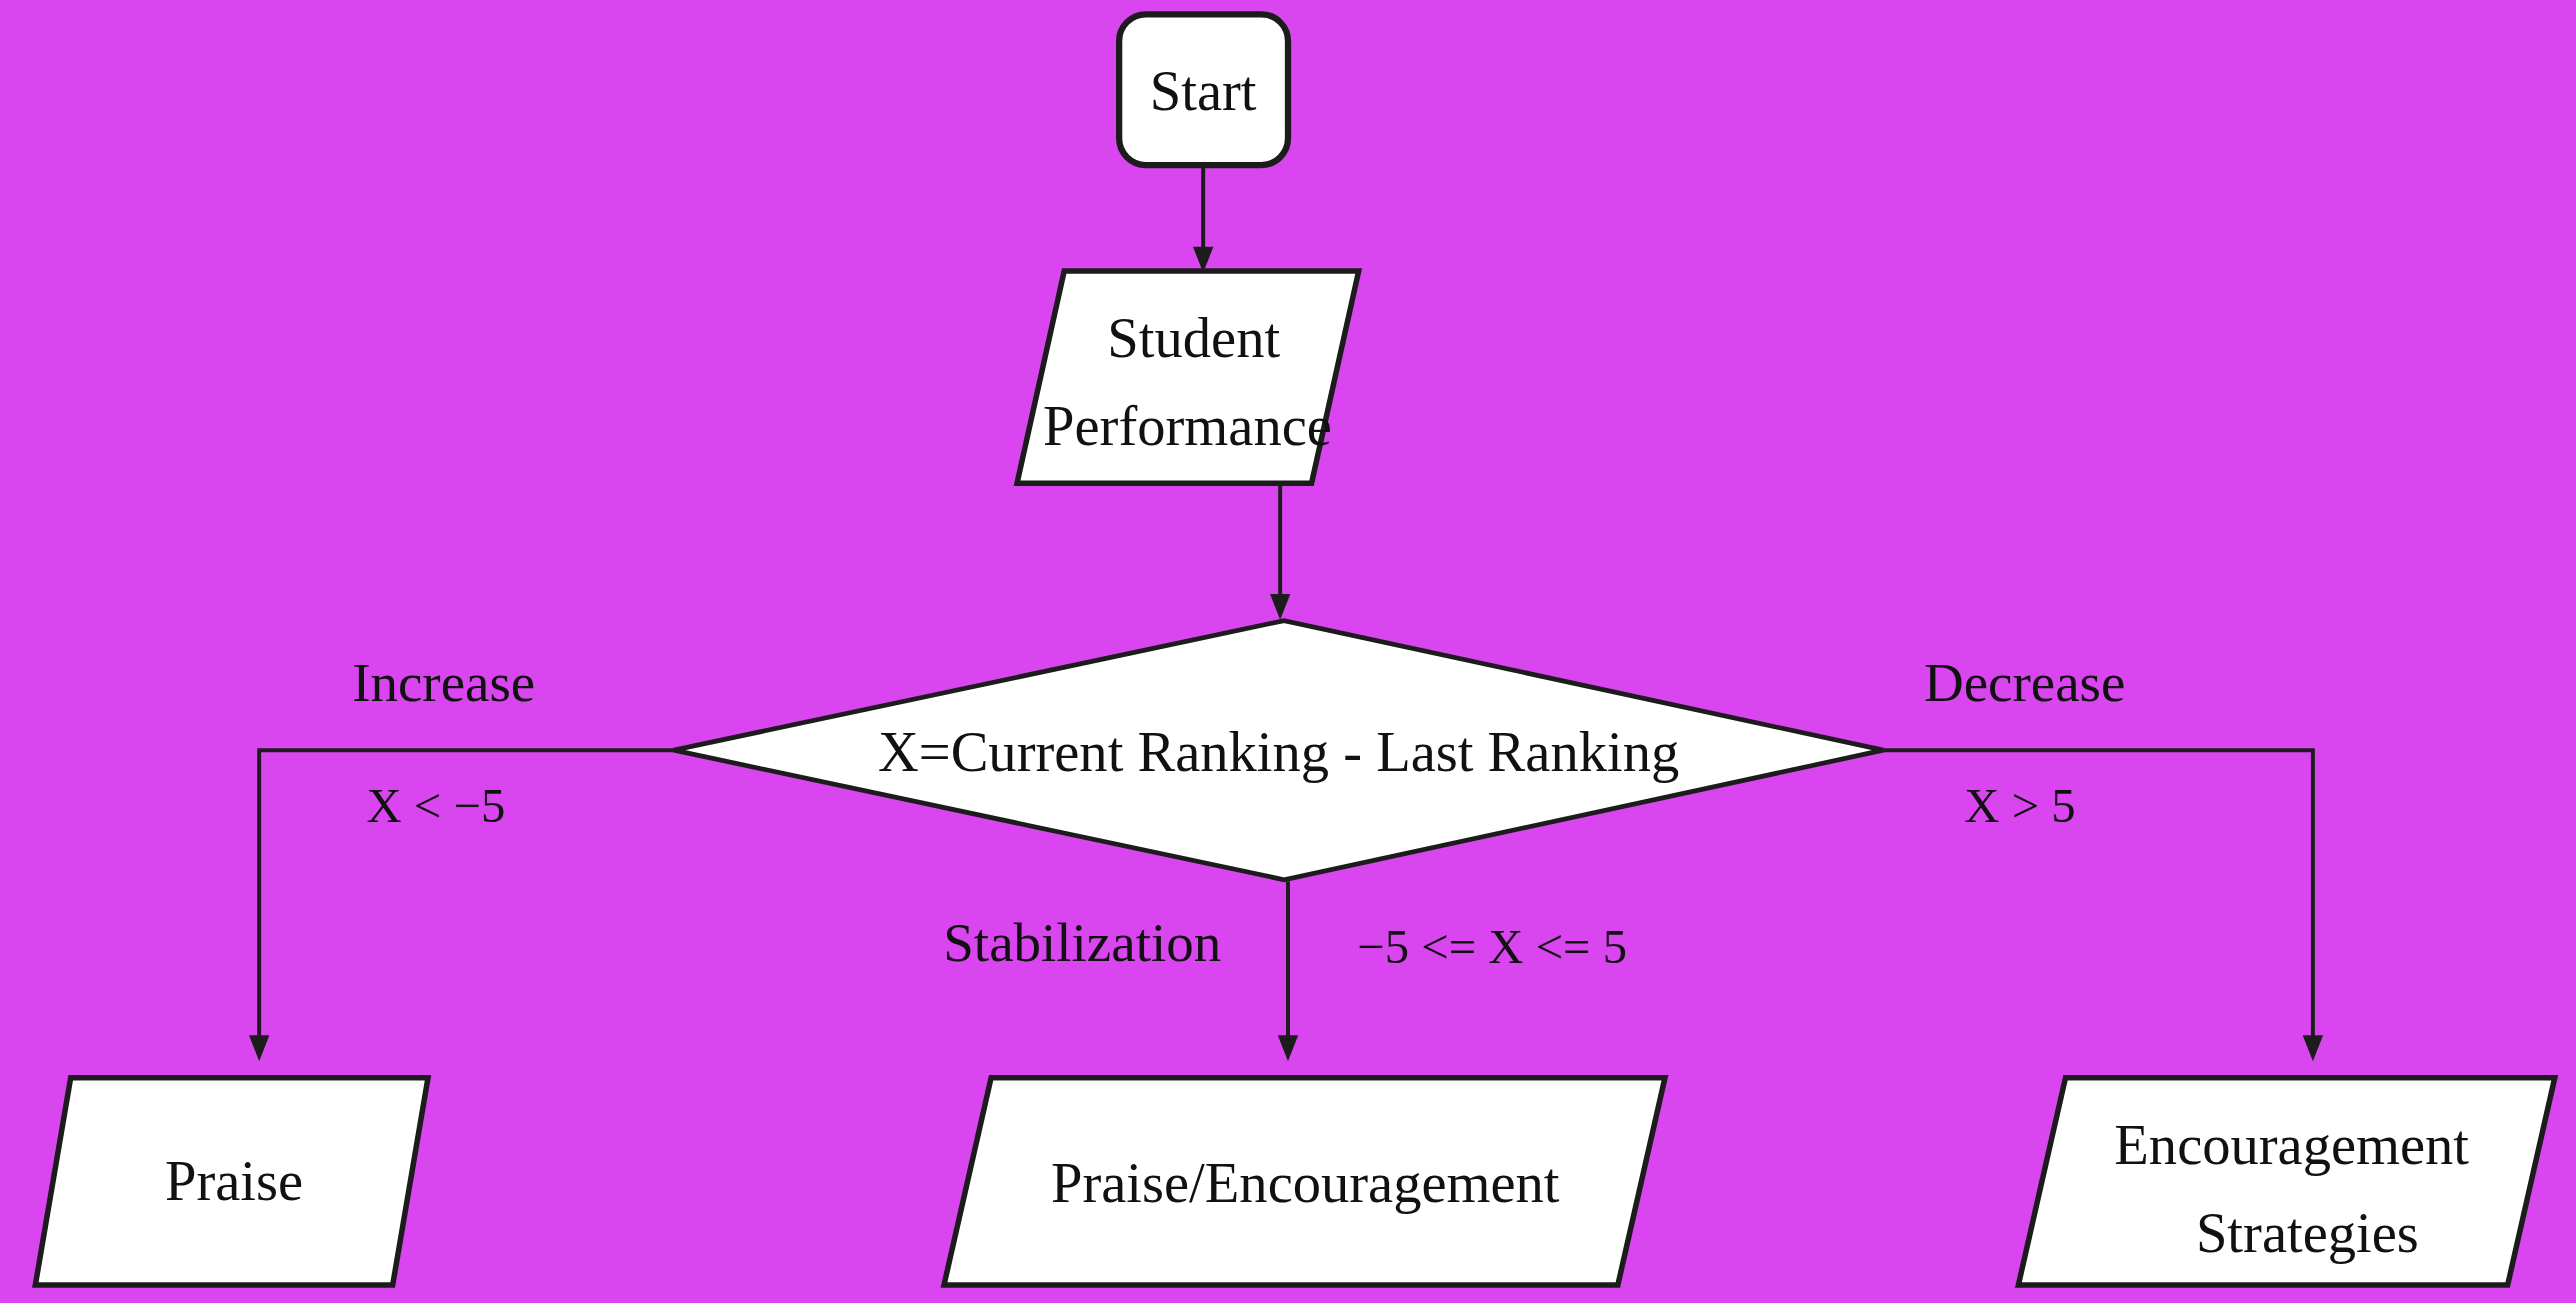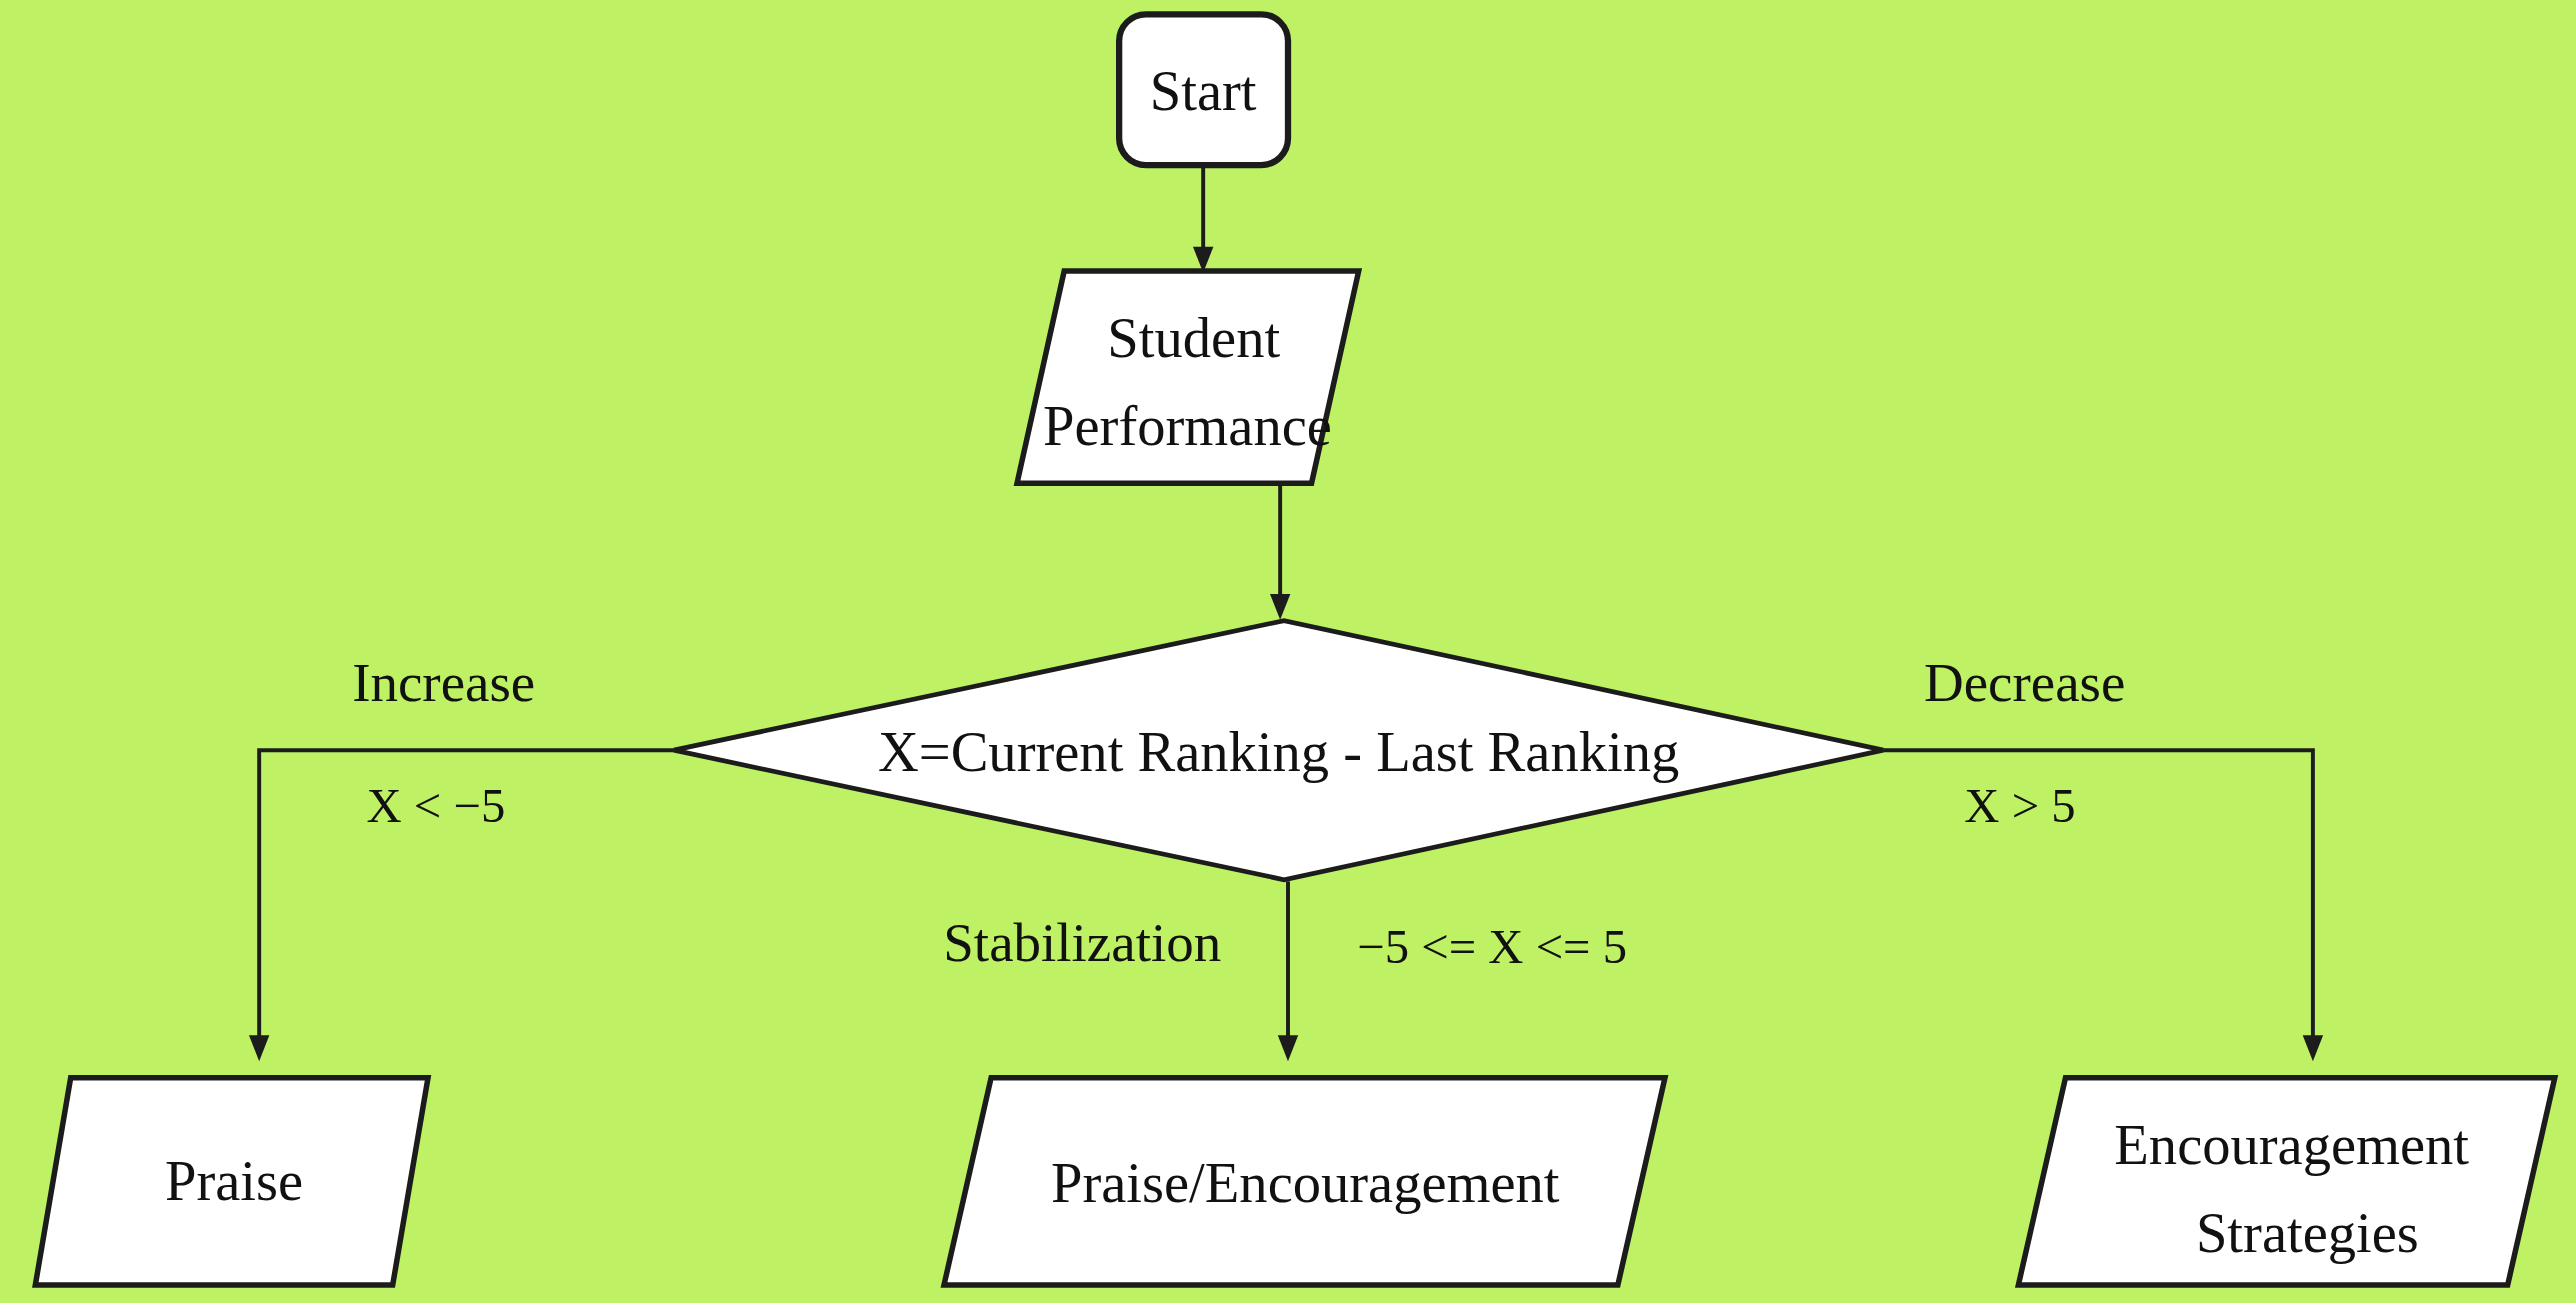--- a/index.html
+++ b/index.html
@@ -4,21 +4,21 @@
 <style>
   html, body {
     margin: 0;
     padding: 0;
     background: #ffffff;
   }
   .canvas-wrap {
     position: relative;
     width: 2576px;
     height: 1304px;
-    background: #bef264;
+    background: #d946ef;
     font-family: "Liberation Serif", "DejaVu Serif", serif;
   }
   svg { display: block; }
   .node-shape {
     fill: #ffffff;
     stroke: #1c1c1c;
   }
   .connector {
     fill: none;
     stroke: #1c1c1c;

